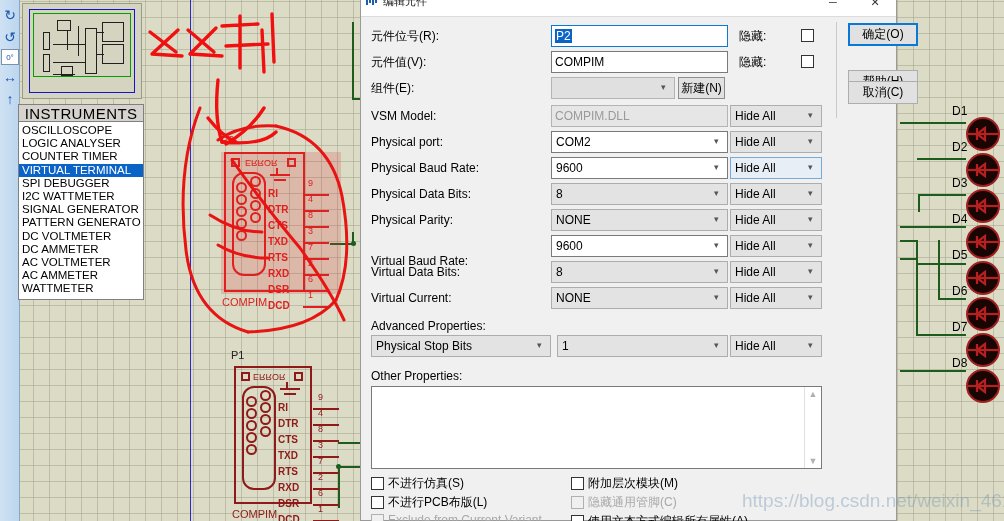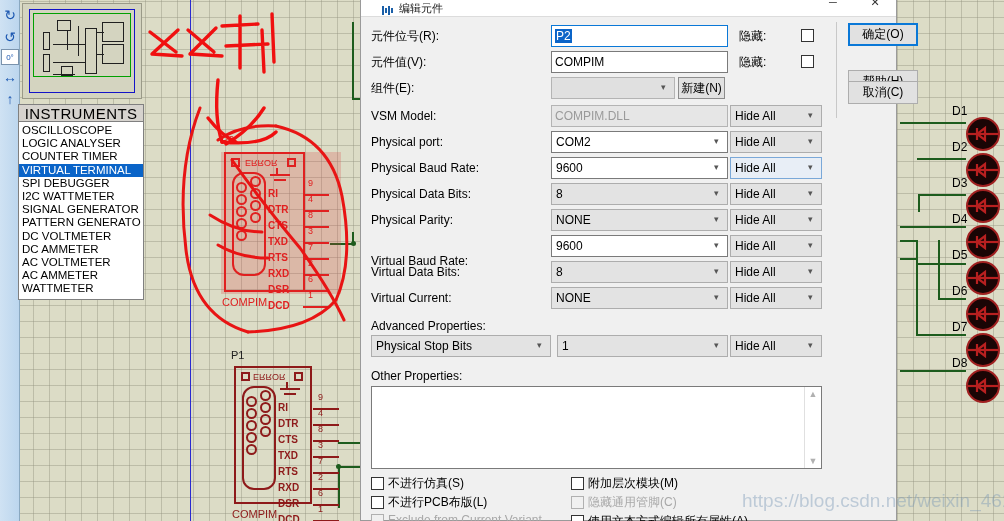--- a/index.html
+++ b/index.html
@@ -90,22 +90,22 @@
   
   #annot { position:absolute; left:0; top:0; width:1004px; height:521px;
     pointer-events:none; }
 
   
   #dialog {
     position:absolute; left:360px; top:0px; width:537px; height:521px;
     background:#f0f0f0; border:1px solid #9a9a9a; border-top:none;
   }
   #dlg-title {
-    height:17px; background:#ffffff; display:flex; align-items:flex-end;
-    padding-left:21px; border-bottom:1px solid #dcdcdc; position:relative;
+    height:17px; background:#ffffff; display:flex; align-items:flex-start;
+    padding-left:5px; border-bottom:1px solid #dcdcdc; position:relative;
   }
   #dlg-title-text { font-size:11px; color:#1a1a1a; margin-left:4px;
     margin-top:-6px; }
   .dlg-icon { width:13px; height:11px; margin-top:-5px; position:relative; }
   .titlebtn { position:absolute; top:0; width:30px; height:14px;
     display:flex; align-items:center; justify-content:center;
     font-size:11px; color:#333; margin-top:-5px; }
 
   #dlg-body { position:absolute; left:0; top:18px; right:0; bottom:0; }
 

